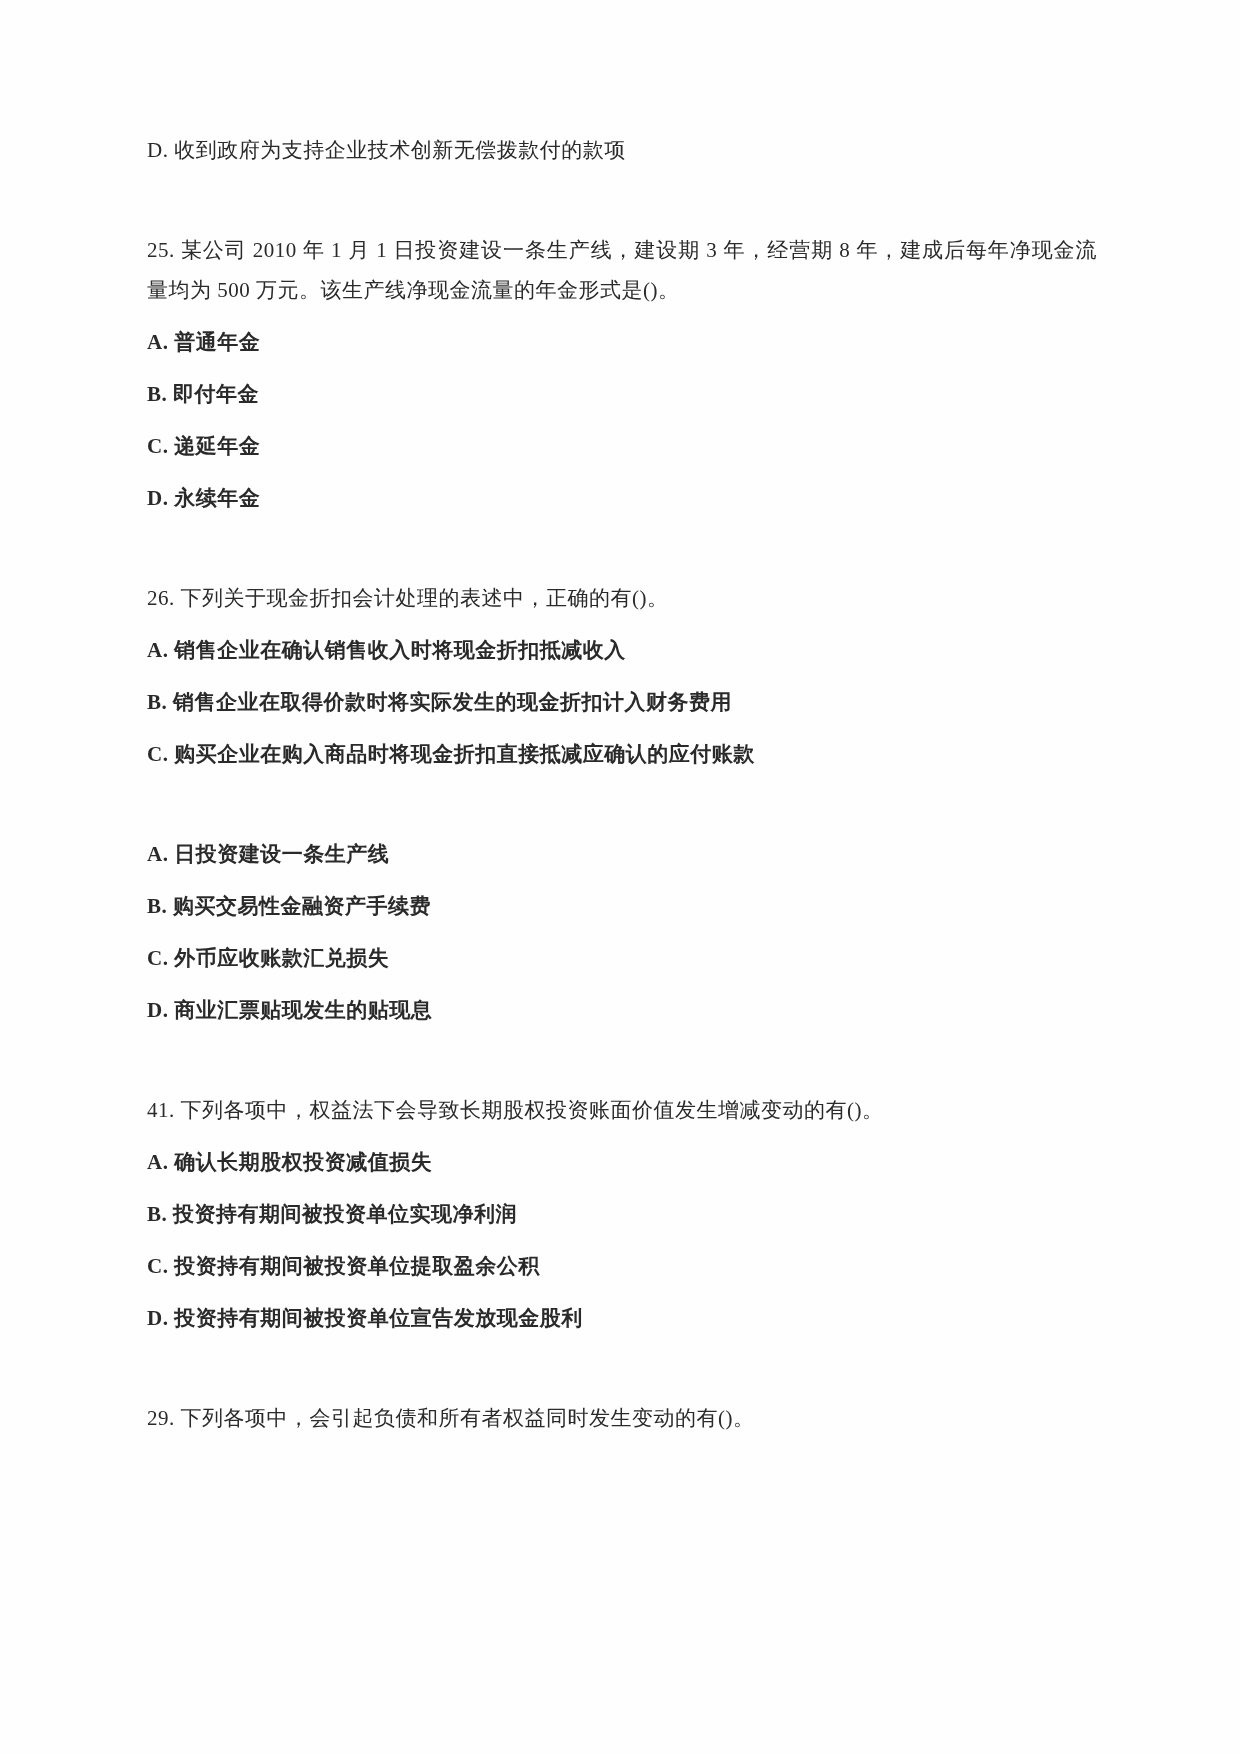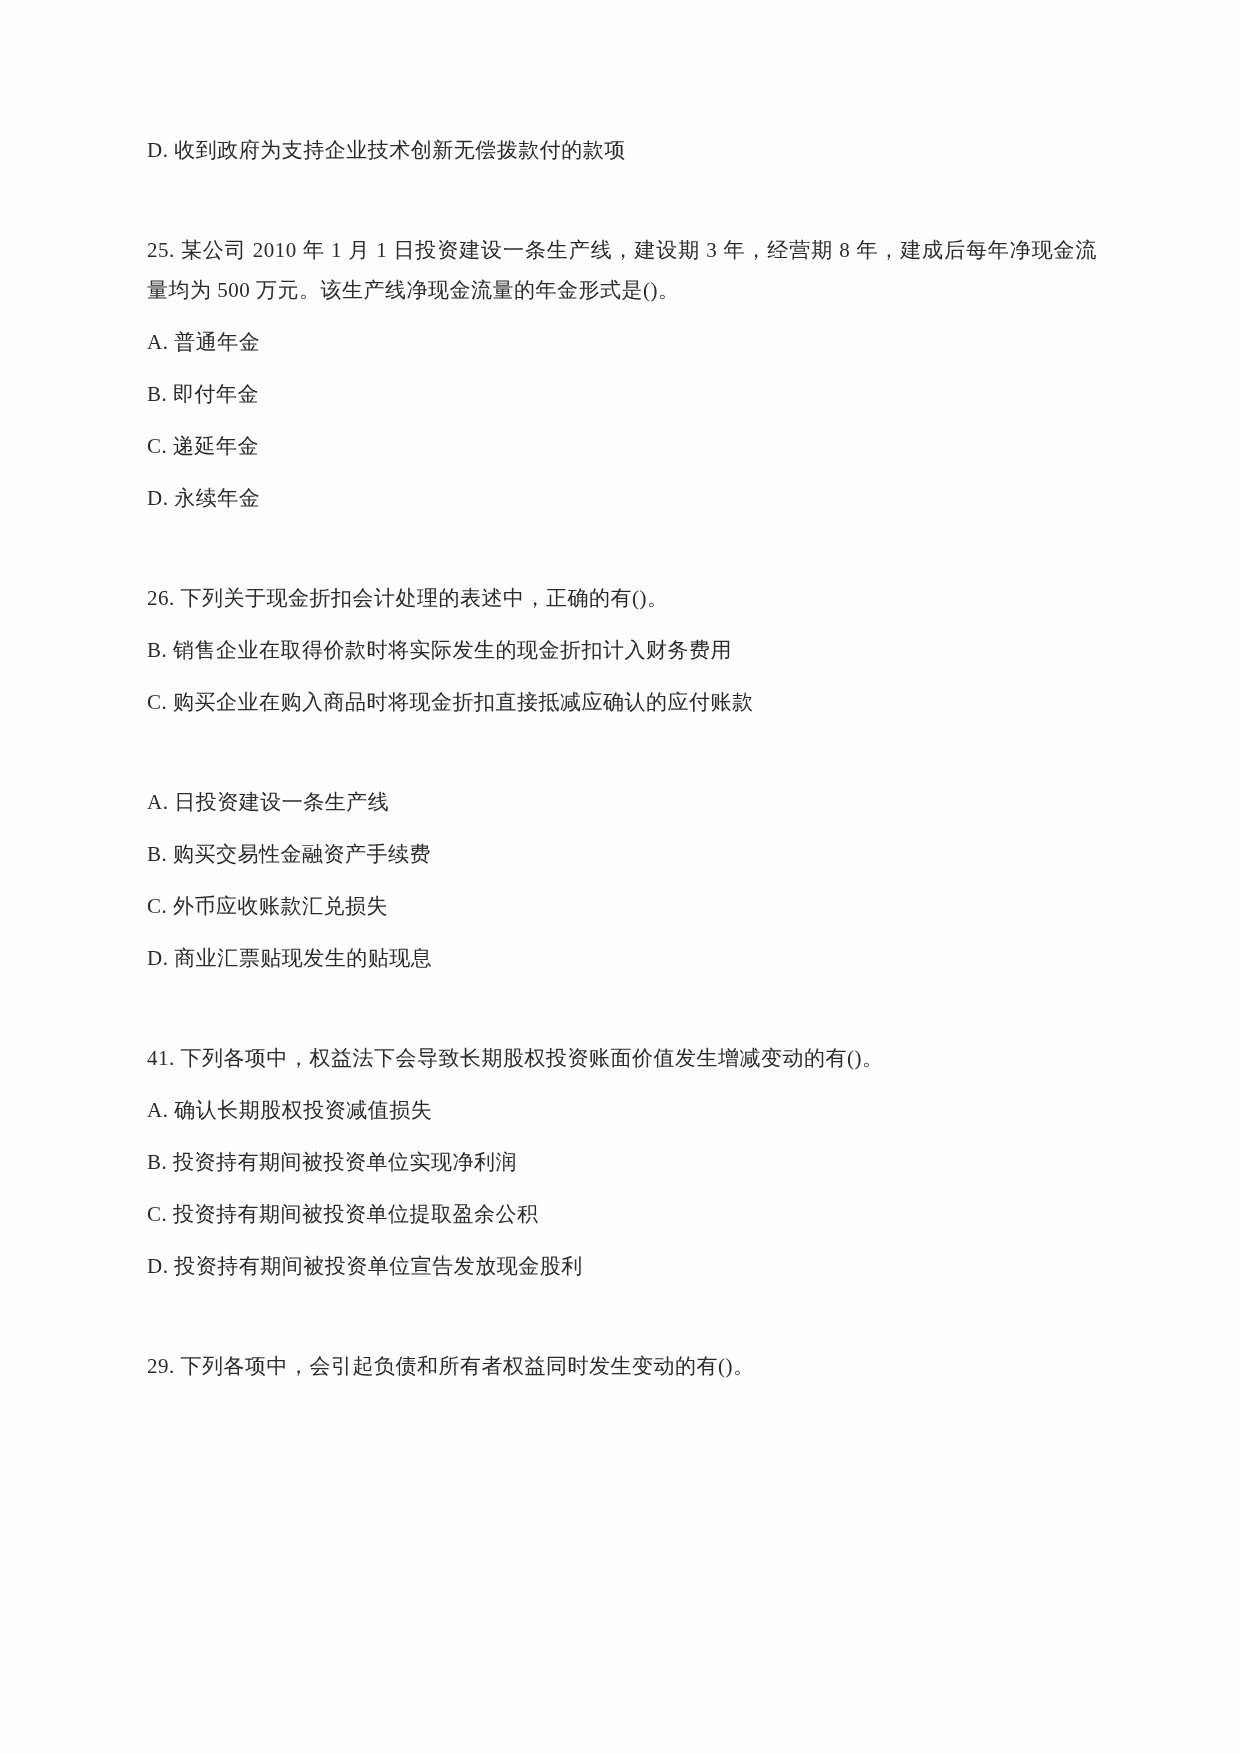--- a/index.html
+++ b/index.html
@@ -35,40 +35,42 @@
   .question {
     margin-top: 60px;
   }
   .stem {
     line-height: 40px;
     text-align: justify;
   }
   .option {
     margin-top: 12px;
     line-height: 40px;
+    font-weight: bold;
   }
 </style>
 </head>
 <body>
 
 <div class="page">
   <div class="content">
 
     <p class="intro-line">D. 收到政府为支持企业技术创新无偿拨款付的款项</p>
 
     <section class="question">
       <p class="stem">25. 某公司 2010 年 1 月 1 日投资建设一条生产线，建设期 3 年，经营期 8 年，建成后每年净现金流量均为 500 万元。该生产线净现金流量的年金形式是()。</p>
       <p class="option">A. 普通年金</p>
       <p class="option">B. 即付年金</p>
       <p class="option">C. 递延年金</p>
       <p class="option">D. 永续年金</p>
     </section>
 
     <section class="question">
       <p class="stem">26. 下列关于现金折扣会计处理的表述中，正确的有()。</p>
+      <p class="option">A. 销售企业在确认销售收入时将现金折扣抵减收入</p>
       <p class="option">B. 销售企业在取得价款时将实际发生的现金折扣计入财务费用</p>
       <p class="option">C. 购买企业在购入商品时将现金折扣直接抵减应确认的应付账款</p>
     </section>
 
     <section class="question">
       <p class="option">A. 日投资建设一条生产线</p>
       <p class="option">B. 购买交易性金融资产手续费</p>
       <p class="option">C. 外币应收账款汇兑损失</p>
       <p class="option">D. 商业汇票贴现发生的贴现息</p>
     </section>

